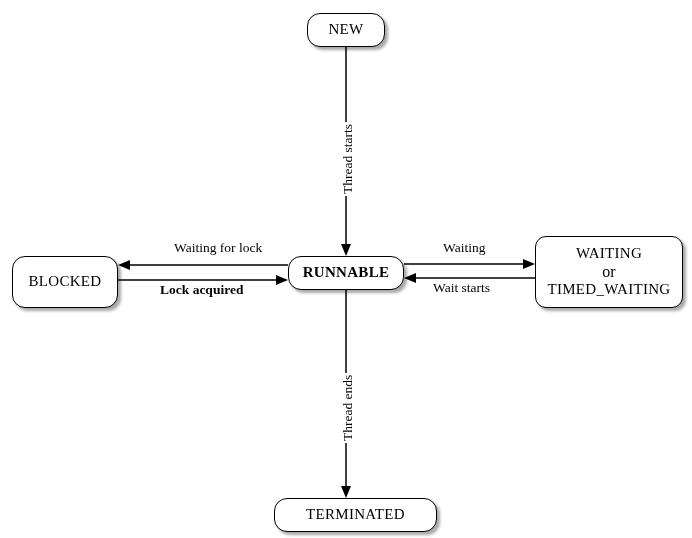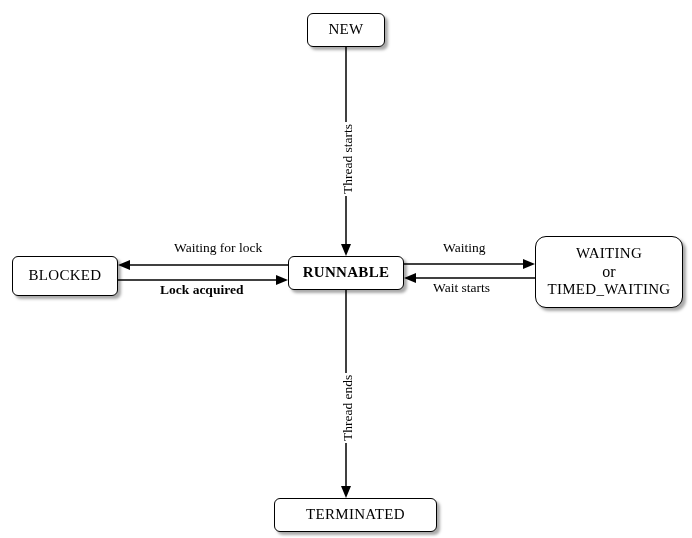--- a/index.html
+++ b/index.html
@@ -14,21 +14,21 @@
     background: #ffffff;
     font-family: "Liberation Serif", "DejaVu Serif", serif;
     overflow: hidden;
   }
 
   
   .node {
     position: absolute;
     box-sizing: border-box;
     border: 1.4px solid #000000;
-    border-radius: 6px;
+    border-radius: 13px;
     background: #ffffff;
     color: #000000;
     display: flex;
     align-items: center;
     justify-content: center;
     text-align: center;
     font-size: 15px;
     line-height: 1.18;
     letter-spacing: 0.3px;
     box-shadow: 3px 3px 3px rgba(0,0,0,0.34);
@@ -37,21 +37,21 @@
   .node.multiline {
     flex-direction: column;
     border-radius: 11px;
   }
   .node .line-or {
     font-size: 16px;
     letter-spacing: 0.2px;
   }
 
   #node-new        { left: 307px; top: 13px;  width: 78px;  height: 34px; }
-  #node-blocked    { left: 12px;  top: 256px; width: 106px; height: 40px; }
+  #node-blocked    { left: 12px;  top: 256px; width: 106px; height: 52px; }
   #node-runnable   { left: 288px; top: 256px; width: 116px; height: 34px; font-weight: bold; }
   #node-waiting    { left: 535px; top: 236px; width: 148px; height: 72px; }
   #node-terminated { left: 274px; top: 498px; width: 163px; height: 34px; }
 
   
   #edges {
     position: absolute;
     left: 0;
     top: 0;
     width: 692px;

